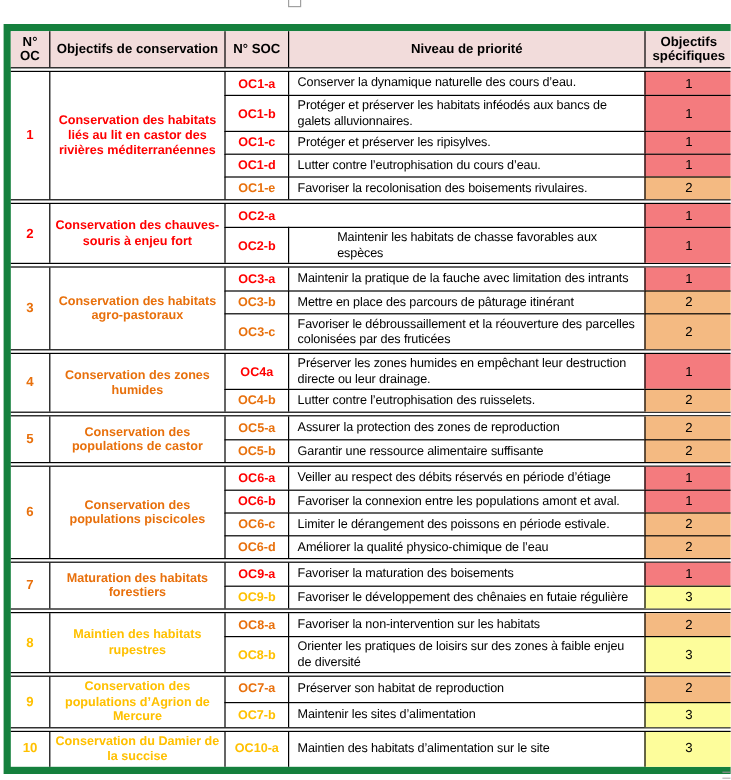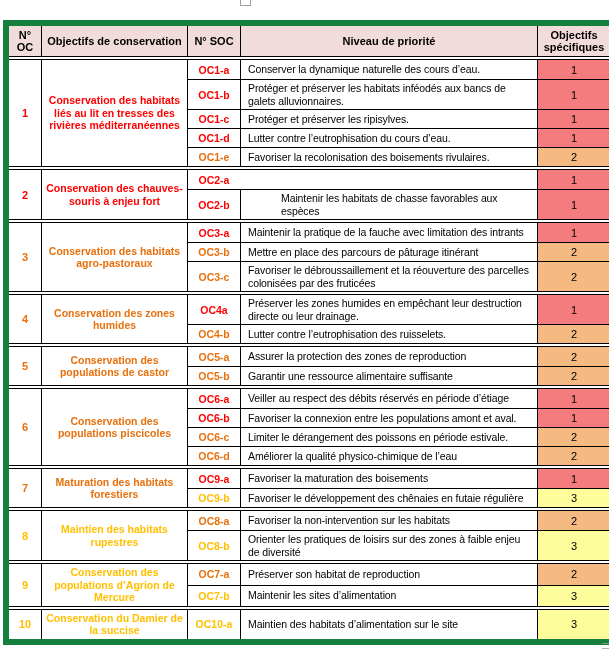--- a/index.html
+++ b/index.html
@@ -66,21 +66,21 @@
     <div class="grid-row header-row">
       <div class="cell first">N° OC</div>
       <div class="cell">Objectifs de conservation</div>
       <div class="cell">N° SOC</div>
       <div class="cell">Niveau de priorité</div>
       <div class="cell">Objectifs spécifiques</div>
     </div>
     <div id="sections">
         <div class="grid-row section">
           <div class="cell first num" style="grid-row: 1 / span 5; color: rgb(255, 0, 0);">1</div>
-          <div class="cell title" style="grid-row: 1 / span 5; color: rgb(255, 0, 0);">Conservation des habitats liés au lit en tresses des rivières méditerranéennes</div>
+          <div class="cell title" style="grid-row: 1 / span 5; color: rgb(255, 0, 0);">Conservation des habitats liés au lit en castor des rivières méditerranéennes</div>
           <div class="cell soc" style="grid-row: 1; color: rgb(255, 0, 0);">OC1-a</div>
           <div class="cell obj" style="grid-row: 1;">
             <span>Conserver la dynamique naturelle des cours d’eau.</span>
           </div>
           <div class="cell pri" style="grid-row: 1; background: rgb(244, 123, 126);">1</div>
           <div class="cell soc rowline" style="grid-row: 2; color: rgb(255, 0, 0);">OC1-b</div>
           <div class="cell obj rowline" style="grid-row: 2;">
             <span>Protéger et préserver les habitats inféodés aux bancs de galets alluvionnaires.</span>
           </div>
           <div class="cell pri rowline" style="grid-row: 2; background: rgb(244, 123, 126);">1</div>

